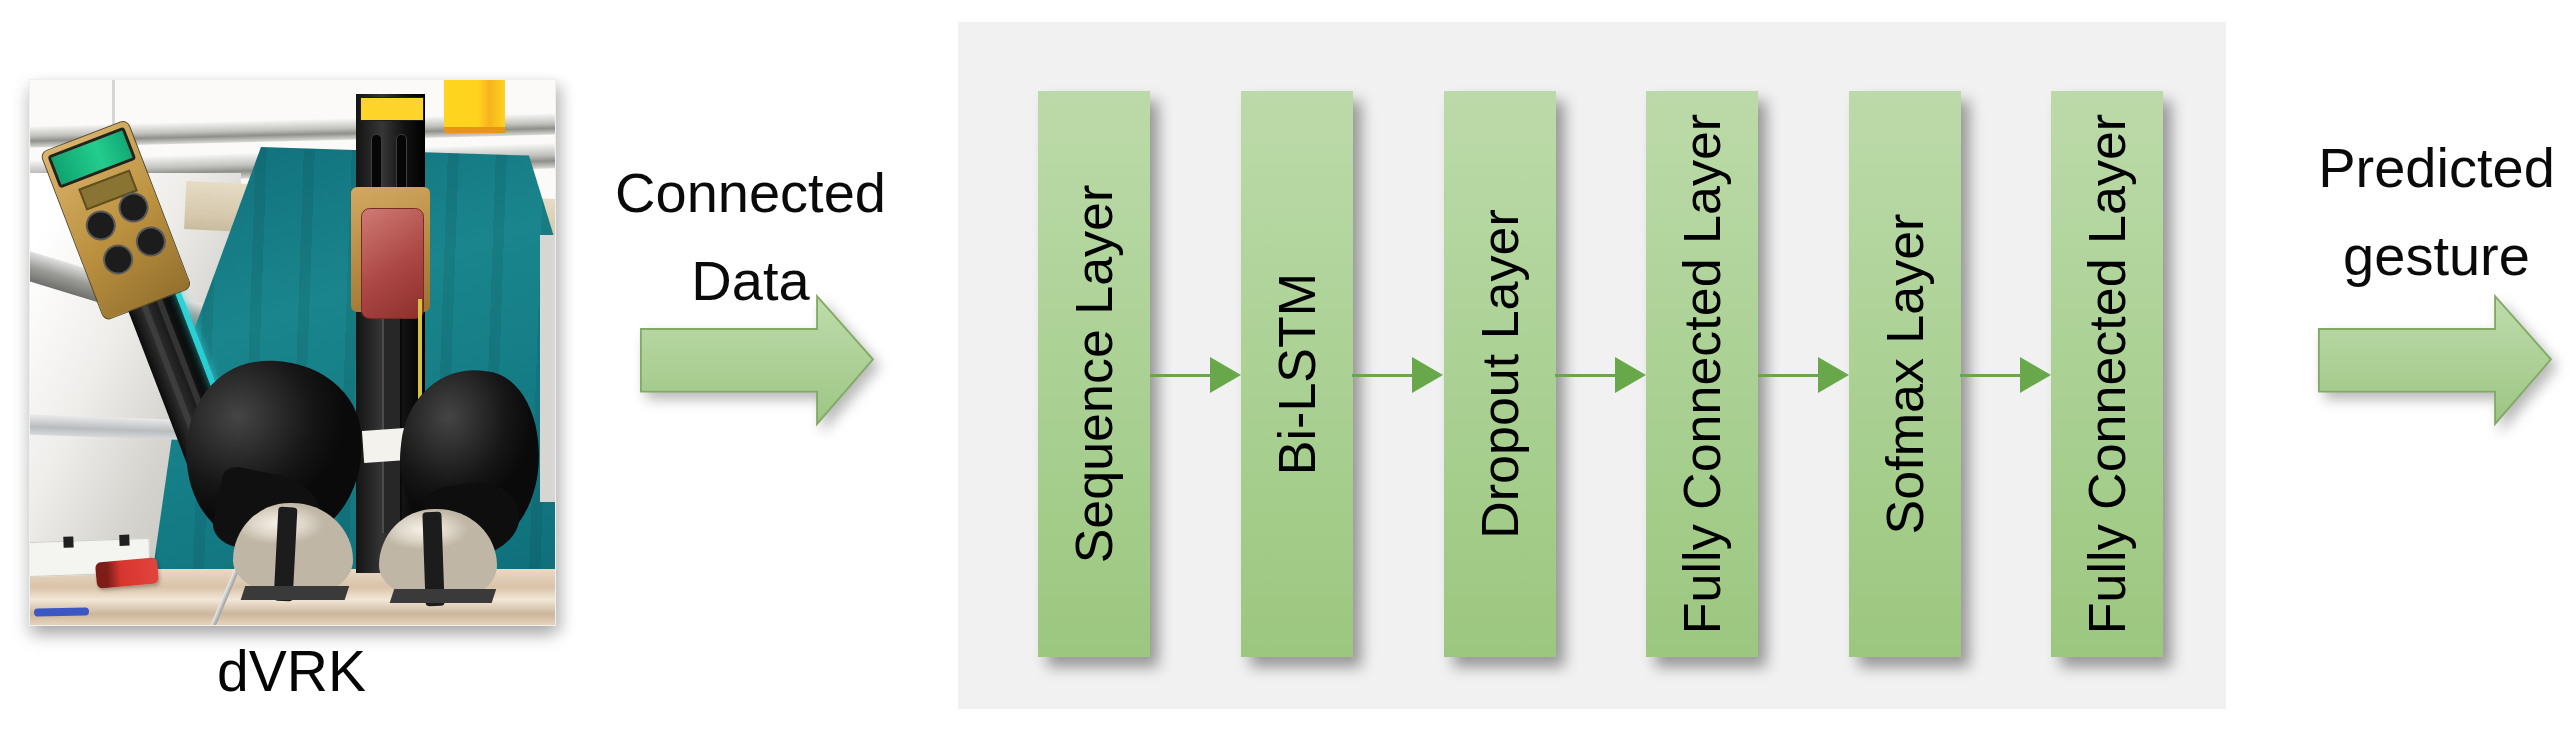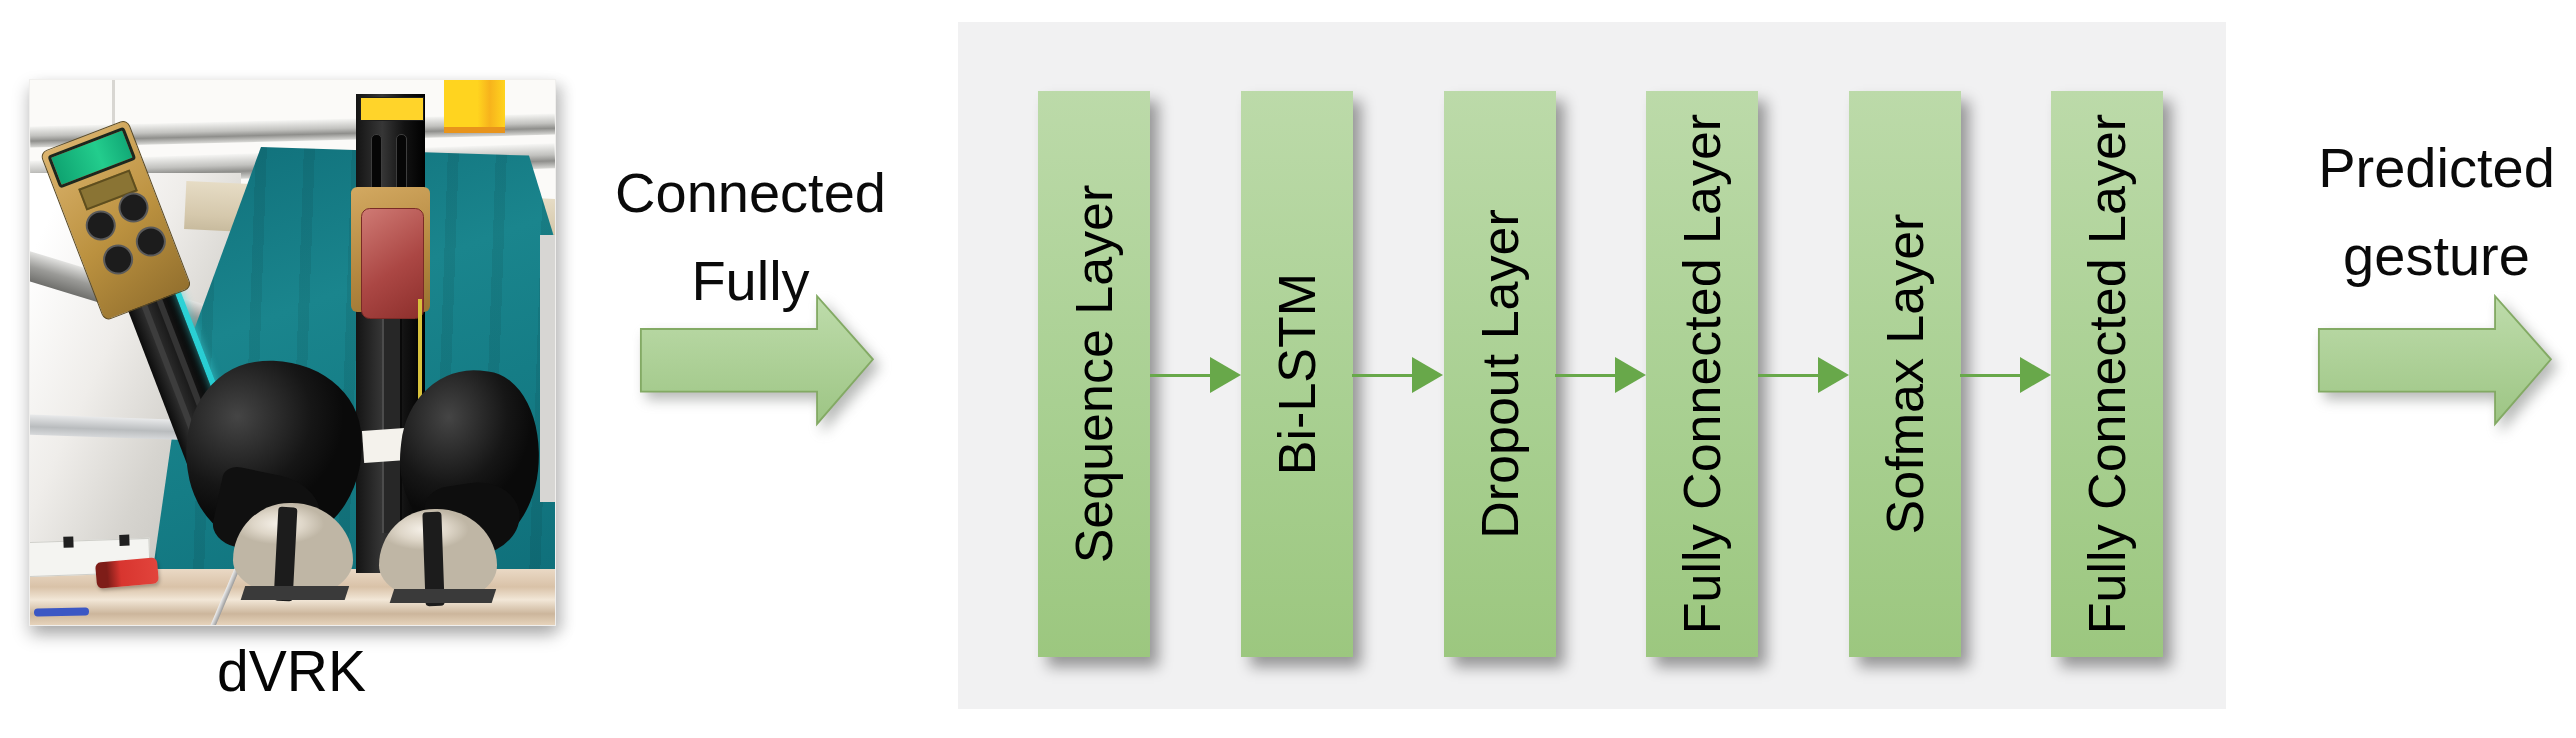--- a/index.html
+++ b/index.html
@@ -205,21 +205,21 @@
   <div class="clamp clamp-left"></div>
   <div class="clamp clamp-right"></div>
   <div class="foot foot-left"></div>
   <div class="foot foot-right"></div>
 </div>
 
 <div class="abs photo-caption">dVRK</div>
 
 <div class="abs io-label io-input">
   <div>Connected</div>
-  <div>Fully</div>
+  <div>Data</div>
 </div>
 
 <svg class="abs big-arrow big-arrow-left" viewBox="0 0 390 216">
   <defs>
     <linearGradient id="la-grad" x1="0" y1="0" x2="0" y2="1">
       <stop offset="0" stop-color="#bedcab"></stop>
         <stop offset="1" stop-color="#9dc584"></stop>
     </linearGradient>
   </defs>
   <polygon points="3,58 287,58 287,5 377,107 287,211 287,159 3,159" fill="url(#la-grad)" stroke="#83aa64" stroke-width="3"></polygon>

